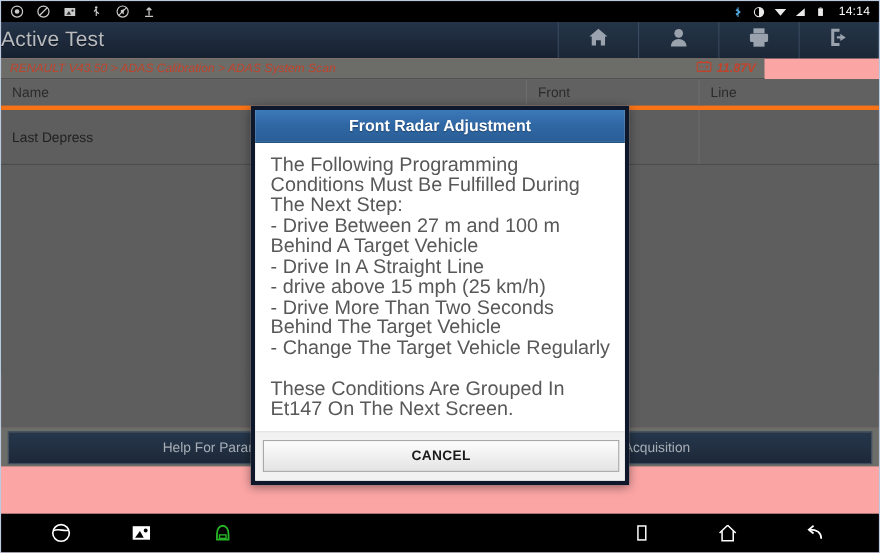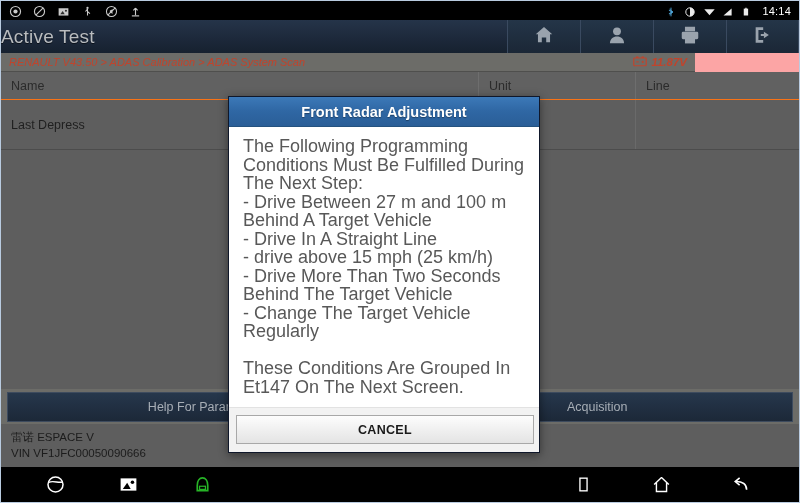--- a/index.html
+++ b/index.html
@@ -69,21 +69,21 @@
   .volt-txt { color: #c0442c; font-size: 11.5px; font-style: italic; font-weight: bold; }
 
   
   .table {
     position: absolute; top: 71px; left: 0;
     width: 798px; height: 317px;
     background: #5e5e5e;
   }
   .thead {
     display: flex; height: 28px;
-    border-bottom: 1px solid #f97316;
+    border-bottom: 4px solid #f97316;
     background: #616161;
   }
   .th {
     color: #2b2b2b; font-size: 12.5px;
     display: flex; align-items: center; padding-left: 10px;
   }
   .c-name { width: 478px; border-right: 1px solid #6e6e6e; }
   .c-value { width: 157px; border-right: 1px solid #6e6e6e; }
   .c-unit { flex: 1; }
   .trow { display: flex; height: 50px; border-bottom: 1px solid #4c4c4c; }
@@ -128,23 +128,23 @@
     background: #000;
     display: flex; align-items: center;
   }
   .nav-left { display: flex; align-items: center; gap: 52px; padding-left: 44px; flex: 1; }
   .nav-right { display: flex; align-items: center; gap: 58px; padding-right: 48px; }
   .nav-ico { cursor: pointer; display: flex; align-items: center; justify-content: center; }
 
   
   .dialog {
     position: absolute; left: 227px; top: 95px;
-    width: 312px;
+    width: 344px;
     background: #f2f2f2;
-    border: 1px solid #0f172a;
+    border: 4px solid #0f172a;
     box-shadow: 0 2px 9px rgba(0,0,0,.45);
     z-index: 40;
   }
   .dlg-head {
     height: 30px;
     background: linear-gradient(180deg, #3c79b8 0%, #2f67a4 48%, #2a5e97 100%);
     border-bottom: 1px solid #24527f;
     display: flex; align-items: center; justify-content: center;
   }
   .dlg-title {
@@ -311,40 +311,36 @@
             <line x1="12.5" y1="6" x2="12.5" y2="9" stroke="#c0442c" stroke-width="1.3"></line>
           </svg>
       </span>
       <span class="volt-txt">11.87V</span>
     </div>
   </div>
 
   <div class="table">
     <div class="thead">
       <div class="th c-name">Name</div>
-      <div class="th c-value">Unit</div>
+      <div class="th c-value">Front</div>
       <div class="th c-unit">Line</div>
     </div>
     <div class="trow">
       <div class="td c-name">Last Depress</div>
       <div class="td c-value"></div>
       <div class="td c-unit"></div>
     </div>
     <div class="filler"></div>
   </div>
 
   <div class="actionbar">
     <div class="act-btn">Help For Parameter</div>
     <div class="act-btn">Acquisition</div>
   </div>
 
-  <div class="vehinfo">
-    <div class="veh-line">雷诺 ESPACE V</div>
-    <div class="veh-line">VIN VF1JFC00050090666</div>
-  </div>
 
   <div class="navbar">
     <div class="nav-left">
       <span class="nav-ico">
         <svg width="21" height="21" viewBox="0 0 24 24">
             <circle cx="12" cy="12" r="8.6" fill="none" stroke="#fff" stroke-width="1.7"></circle>
             <path d="M4.4 9.6 C9 7 15.4 10.6 19.6 9.2" fill="none" stroke="#fff" stroke-width="1.7"></path>
           </svg>
       </span>
       <span class="nav-ico">

